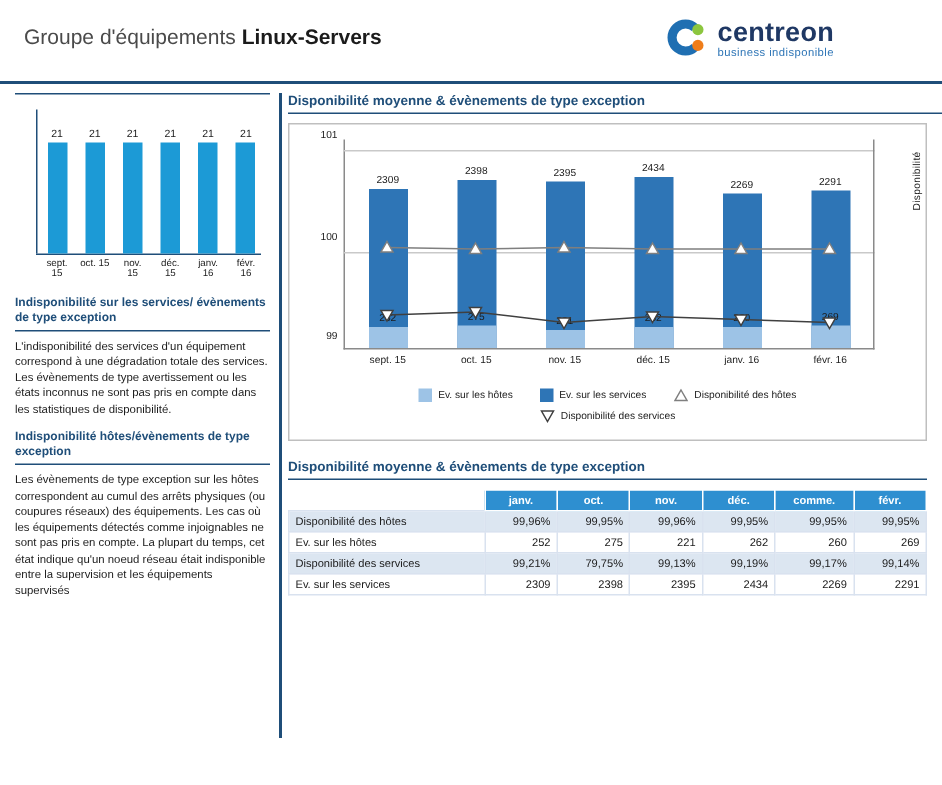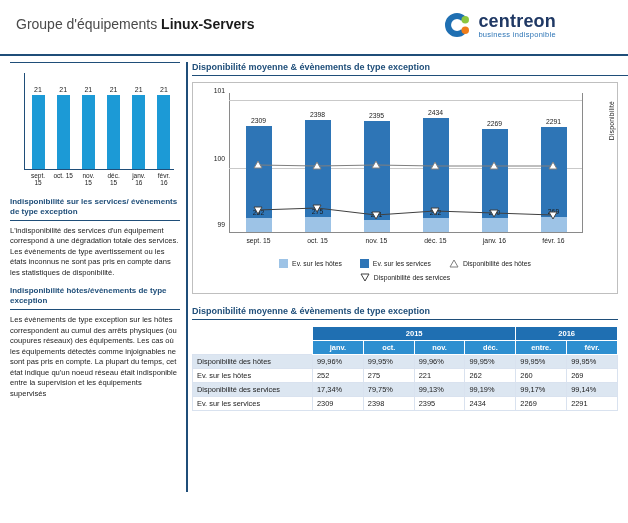--- a/index.html
+++ b/index.html
@@ -148,21 +148,21 @@
     background:#1f6fb2; color:#ffffff; text-align:center; font-weight:bold; font-size:7.6px;
   }
   .th-blank { background:#ffffff; border:none; }
   .th-month {
     background:#2e8fd0; color:#ffffff; text-align:center; font-weight:bold; font-size:7.4px;
   }
   td.rowlabel {
     background:#ffffff; color:#1b1b1b; text-align:left; border:1px solid #d9e2ef;
     white-space:nowrap;
   }
-  td.val { text-align:left; border:1px solid #d9e2ef; }
+  td.val { text-align:right; border:1px solid #d9e2ef; }
   tr.alt td { background:#dce6f1; }
   tr.plain td { background:#ffffff; }
 </style>
 </head>
 <body>
 
 <div class="header">
   <div class="header-title">
     <span>Groupe d'équipements</span>
     <b>Linux-Servers</b>
@@ -355,31 +355,26 @@
     </div>
   </div>
 
   <div class="table-wrap">
     <div class="panel-title">Disponibilité moyenne &amp; évènements de type exception</div>
     <div class="panel-rule"></div>
 
     <table>
       <thead>
         <tr>
-          <th class="th-blank" style="width:120px"></th>
-          <th class="th-year" colspan="4">2015</th>
-          <th class="th-year" colspan="2">2016</th>
-        </tr>
-        <tr>
           <th class="th-blank"></th>
           <th class="th-month">janv.</th>
           <th class="th-month">oct.</th>
           <th class="th-month">nov.</th>
           <th class="th-month">déc.</th>
-          <th class="th-month">entre.</th>
+          <th class="th-month">comme.</th>
           <th class="th-month">févr.</th>
         </tr>
       </thead>
       <tbody>
         <tr class="alt">
           <td class="rowlabel">Disponibilité des hôtes</td>
           <td class="val">99,96%</td>
           <td class="val">99,95%</td>
           <td class="val">99,96%</td>
           <td class="val">99,95%</td>
@@ -390,21 +385,21 @@
           <td class="rowlabel">Ev. sur les hôtes</td>
           <td class="val">252</td>
           <td class="val">275</td>
           <td class="val">221</td>
           <td class="val">262</td>
           <td class="val">260</td>
           <td class="val">269</td>
         </tr>
         <tr class="alt">
           <td class="rowlabel">Disponibilité des services</td>
-          <td class="val">17,34%</td>
+          <td class="val">99,21%</td>
           <td class="val">79,75%</td>
           <td class="val">99,13%</td>
           <td class="val">99,19%</td>
           <td class="val">99,17%</td>
           <td class="val">99,14%</td>
         </tr>
         <tr class="plain">
           <td class="rowlabel">Ev. sur les services</td>
           <td class="val">2309</td>
           <td class="val">2398</td>

